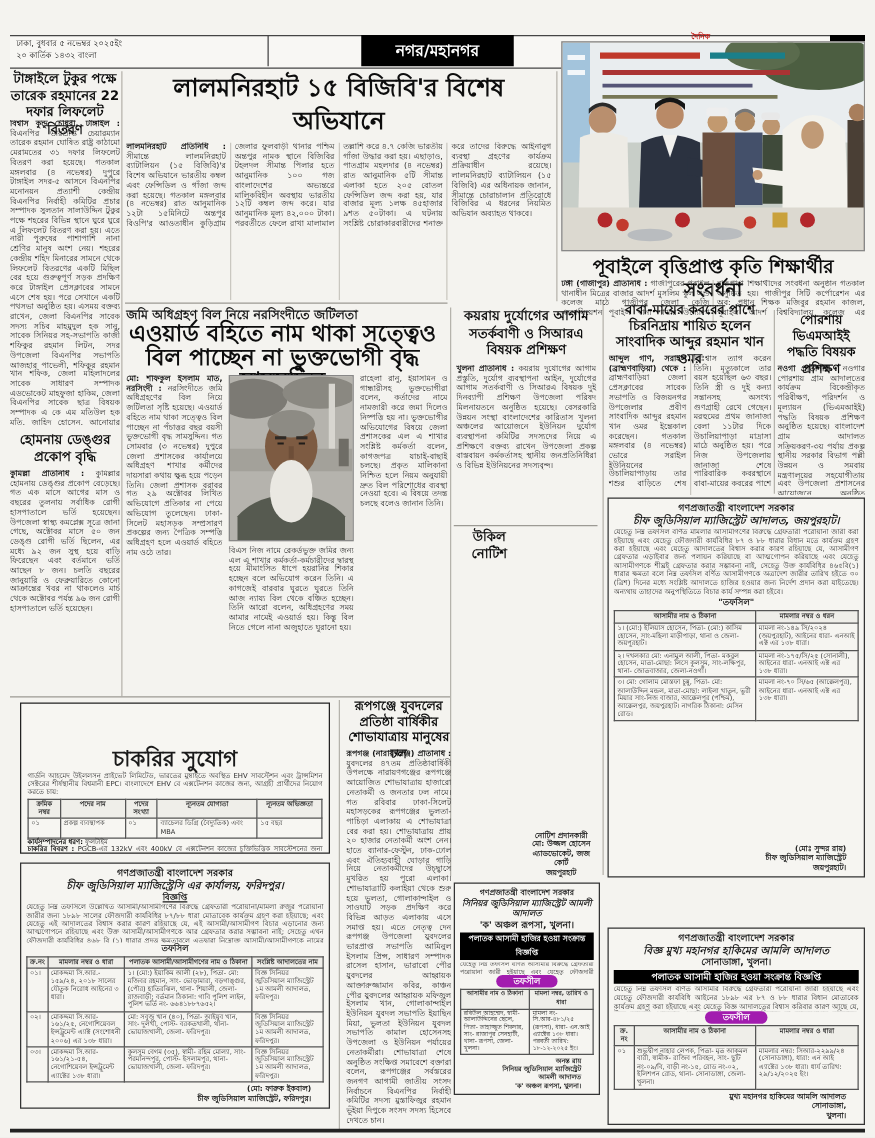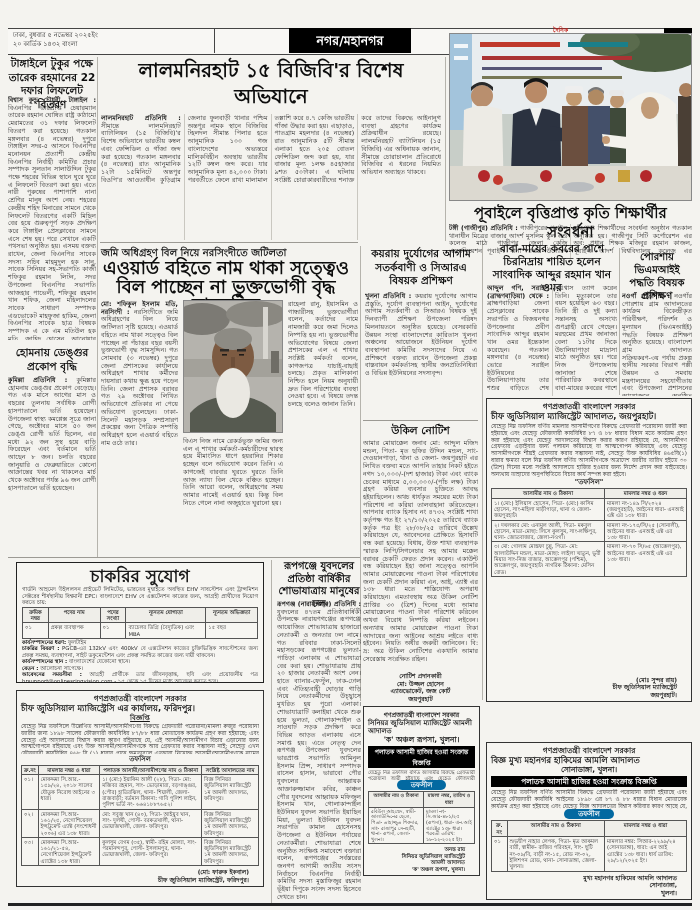--- a/index.html
+++ b/index.html
@@ -24,34 +24,34 @@
   .bl{font-weight:bold;color:#111;}
   .cols2{column-count:2;column-gap:6px;column-rule:1px solid #c9c7c0;}
   .cols4{column-count:4;column-gap:7px;column-rule:1px solid #c9c7c0;}
   
   .vrule{width:1px;background:#b5b3ac;}
   .hrule{height:1px;background:#9c9a94;}
   .hrule-thick{height:3px;background:#222;}
   
   .lbox{border:1.2px solid #333;background:#f6f5f1;padding:3px 4px;display:flex;flex-direction:column;overflow:hidden;box-sizing:border-box;}
   .lbox .gov{font-weight:800;text-align:center;font-size:7.6px;line-height:9px;}
-  .lbox .court{font-weight:800;font-size:8.4px;line-height:10px;}
+  .lbox .court{font-weight:800;font-style:italic;text-align:center;font-size:8.4px;line-height:10px;}
   .lbox .region{font-weight:700;text-align:center;font-size:7.4px;line-height:9px;}
   .lbox .noticebar{background:#000;color:#fff;font-weight:bold;text-align:center;font-size:7.4px;line-height:11px;margin:2px 0;}
   .lbox .lb-body{font-size:5.6px;line-height:6.8px;text-align:justify;color:#2e2e2e;overflow:hidden;}
   .tafsil-plain{font-weight:800;text-align:center;font-size:6.8px;line-height:10px;}
-  .tafsil-pill{align-self:center;background:#0369a1;color:#fff;font-weight:bold;font-size:6.8px;line-height:10px;padding:0 14px;border-radius:7px;margin:0 0;}
+  .tafsil-pill{align-self:center;background:#a21caf;color:#fff;font-weight:bold;font-size:6.8px;line-height:10px;padding:0 14px;border-radius:7px;margin:0 0;}
   table.ltab{border-collapse:collapse;width:100%;table-layout:fixed;margin-top:1px;}
   table.ltab th,table.ltab td{border:1px solid #555;font-size:5.3px;line-height:6.3px;padding:1px 2px;vertical-align:top;text-align:left;color:#2e2e2e;}
   table.ltab th{font-weight:800;text-align:center;background:#efeee9;}
   .sig{text-align:center;font-size:6px;line-height:7.5px;font-weight:bold;margin-top:auto;padding-top:2px;}
   .sig-r{text-align:right;padding-right:10px;}
   
   .jobbox{border:1.4px solid #222;background:#f7f6f2;padding:3px 5px;box-sizing:border-box;overflow:hidden;}
-  .job-title{font-weight:900;text-align:center;font-size:17px;line-height:20px;}
+  .job-title{font-weight:900;text-align:center;font-size:17px;line-height:20px;margin-top:32px;}
   .job-intro{font-size:5.5px;line-height:6.6px;text-align:justify;color:#2e2e2e;}
   .cf{font-size:5.4px;line-height:6.5px;color:#2e2e2e;text-align:justify;}
   .cf b{color:#000;}
   .photo-frame{border:1px solid #888;box-sizing:border-box;overflow:hidden;background:#cfcdc6;}
 </style>
 </head>
 <body>
 
 <div class="page">
 
@@ -196,21 +196,21 @@
     <b class="bl">আব্দুল গণি, সরাইল (ব্রাহ্মণবাড়িয়া) থেকে :</b>
     <span>ব্রাহ্মণবাড়িয়া জেলা প্রেসক্লাবের সাবেক সভাপতি ও বিজয়নগর উপজেলার প্রবীণ সাংবাদিক আব্দুর রহমান খান ওমর ইন্তেকাল করেছেন। গতকাল মঙ্গলবার (৪ নভেম্বর) ভোরে সরাইল ইউনিয়নের উচালিয়াপাড়ায় তার শশুর বাড়িতে শেষ নিঃশ্বাস ত্যাগ করেন তিনি। মৃত্যুকালে তার বয়স হয়েছিল ৬৩ বছর। তিনি স্ত্রী ও দুই কন্যা সন্তানসহ অসংখ্য গুণগ্রাহী রেখে গেছেন। মরহুমের প্রথম জানাজা বেলা ১১টার দিকে উচালিয়াপাড়া মাদ্রাসা মাঠে অনুষ্ঠিত হয়। পরে নিজ উপজেলায় জানাজা শেষে পারিবারিক কবরস্থানে বাবা-মায়ের কবরের পাশে তার দাফন সম্পন্ন করা হয়েছে। আব্দুর রহমান খান ওমর এর মৃত্যুতে জেলার সাংবাদিক মহলে নেমে আসে শোকের ছায়া। শোক সন্তপ্ত পরিবারের প্রতি গভীর সমবেদনা জানানো হয়েছে।</span>
   </div>
 
   <div class="abs hl" style="left:622px;top:250px;width:70px;font-size:10px;line-height:13px;">পোরশায় ভিএমআইই পদ্ধতি বিষয়ক প্রশিক্ষণ</div>
   <div class="abs bt" style="left:622px;top:292px;width:70px;height:104px;">
     <b class="bl">নওগাঁ প্রতিনিধি :</b>
     <span>নওগাঁর পোরশায় গ্রাম আদালতের কার্যক্রম বিকেন্দ্রীকৃত পরিবীক্ষণ, পরিদর্শন ও মূল্যায়ন (ভিএমআইই) পদ্ধতি বিষয়ক প্রশিক্ষণ অনুষ্ঠিত হয়েছে। বাংলাদেশ গ্রাম আদালত সক্রিয়করণ-৩য় পর্যায় প্রকল্প স্থানীয় সরকার বিভাগ পল্লী উন্নয়ন ও সমবায় মন্ত্রণালয়ের সহযোগীতায় এবং উপজেলা প্রশাসনের আয়োজনে অনুষ্ঠিত প্রশিক্ষণ পরিচালনা করেন ইউএনও রফিকুল ইসলাম।</span>
   </div>
 
-  <div class="abs" style="left:363px;top:424px;width:115px;height:278px;display:flex;flex-direction:column;">
+  <div class="abs" style="left:363px;top:424px;width:115px;height:278px;display:flex;flex-direction:row;">
     <div class="hl" style="font-size:10.5px;line-height:13px;">উকিল নোটিশ</div>
     <div class="bt" style="flex:1;margin-top:2px;">আমার মোয়াক্কেল জনাব মো: আব্দুল মজিদ মন্ডল, পিতা- মৃত ছফির উদ্দিন মন্ডল, সাং- দেওয়ানপাড়া, থানা ও জেলা- জয়পুরহাট এর লিখিত বক্তব্য মতে আপনি তাহার নিকট হইতে নগদ ১০,০০০/-(দশ হাজার) টাকা এবং ব্যাংক চেকের মাধ্যমে ৫,০০,০০০/-(পাঁচ লক্ষ) টাকা গ্রহণ করিয়া ব্যবসার চুক্তিতে আবদ্ধ হইয়াছিলেন। অথচ ধার্যকৃত সময়ের মধ্যে টাকা পরিশোধ না করিয়া তালবাহানা করিতেছেন। আপনার ব্যাংক হিসাব নং ৪৭৩২ সংশ্লিষ্ট শাখা কর্তৃপক্ষ গত ইং ২৭/১০/২০২৫ তারিখে ব্যাংক কর্তৃক পত্র ইং ২৮/০৮/২৫ তারিখে উল্লেখ করিয়াছেন যে, আবেদনের প্রেক্ষিতে হিসাবটি বন্ধ করা হয়েছে। বিধায়, উক্ত শাখা ব্যবস্থাপক স্মারক লিপি/সিগনেচার সহ আমার মক্কেল বরাবর চেকটি ফেরত প্রদান করেন। একাউন্ট বন্ধ করিয়াছেন ইহা জানা সত্ত্বেও আপনি আমার মোয়াক্কেলের পাওনা টাকা পরিশোধের জন্য চেকটি প্রদান করিয়া এন, আই, এ্যাক্ট এর ১৩৮ ধারা মতে শাস্তিযোগ্য অপরাধ করিয়াছেন। এমতাবস্থায় অত্র উকিল নোটিশ প্রাপ্তির ৩০ (ত্রিশ) দিনের মধ্যে আমার মোয়াক্কেলের পাওনা টাকা পরিশোধ করিবেন অথবা বিরোধ নিষ্পত্তি করিয়া লইবেন। অন্যথায় আমার মোয়াক্কেল পাওনা টাকা আদায়ের জন্য আইনের আশ্রয় লইতে বাধ্য হইবেন। নিয়তি অধীর জরুরী জানিবেন। বি: দ্র: অত্র উকিল নোটিশের একখানি আমার সেরেস্তায় সংরক্ষিত রহিল।</div>
     <div class="sig">
       <div>নোটিশ প্রদানকারী</div>
       <div>মো: উজ্জল হোসেন</div>
       <div>এ্যাডভোকেট, জজ কোর্ট</div>
       <div>জয়পুরহাট</div>
     </div>
   </div>
 

